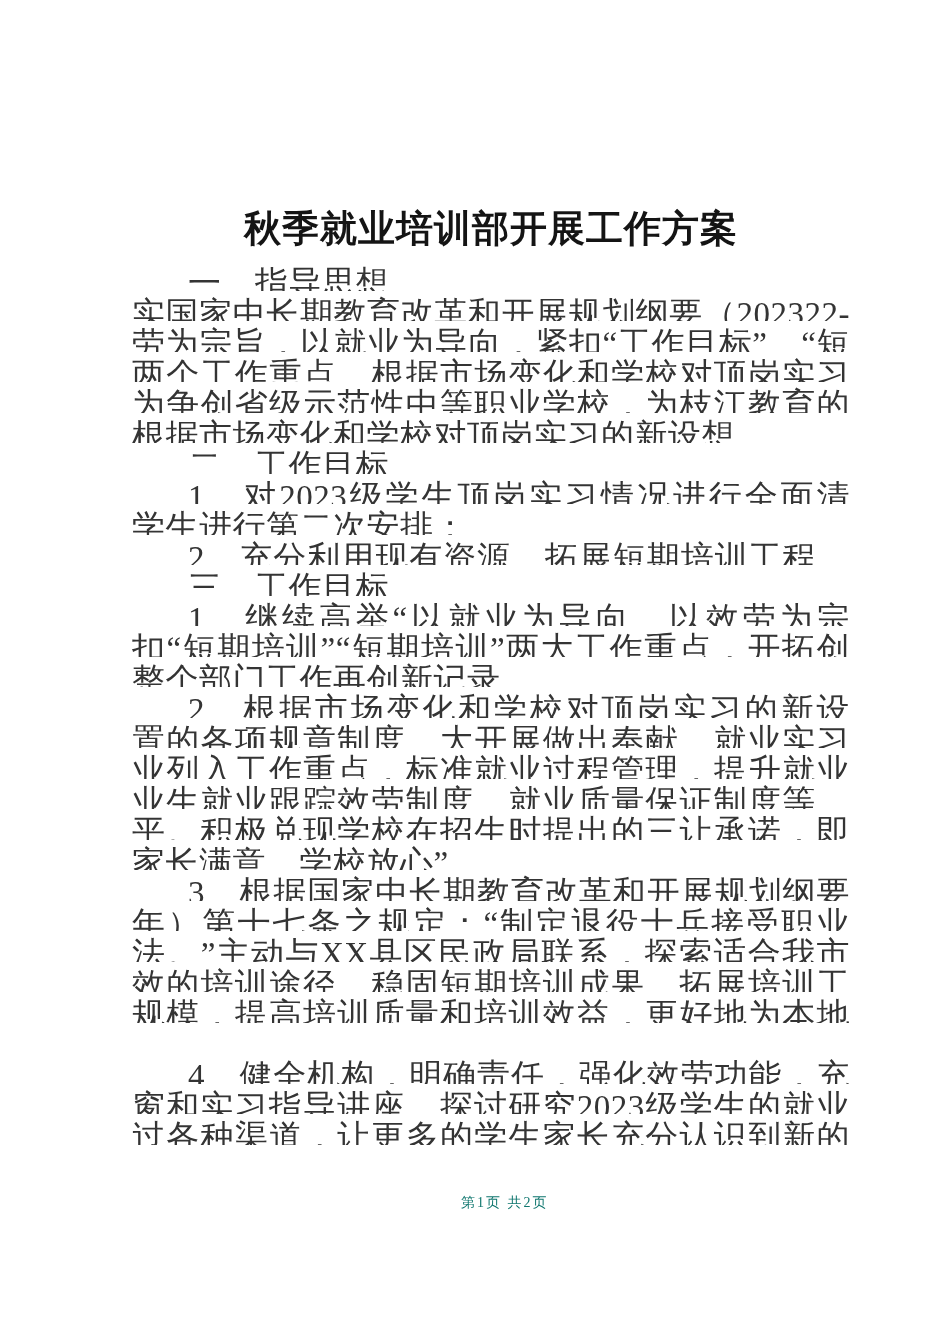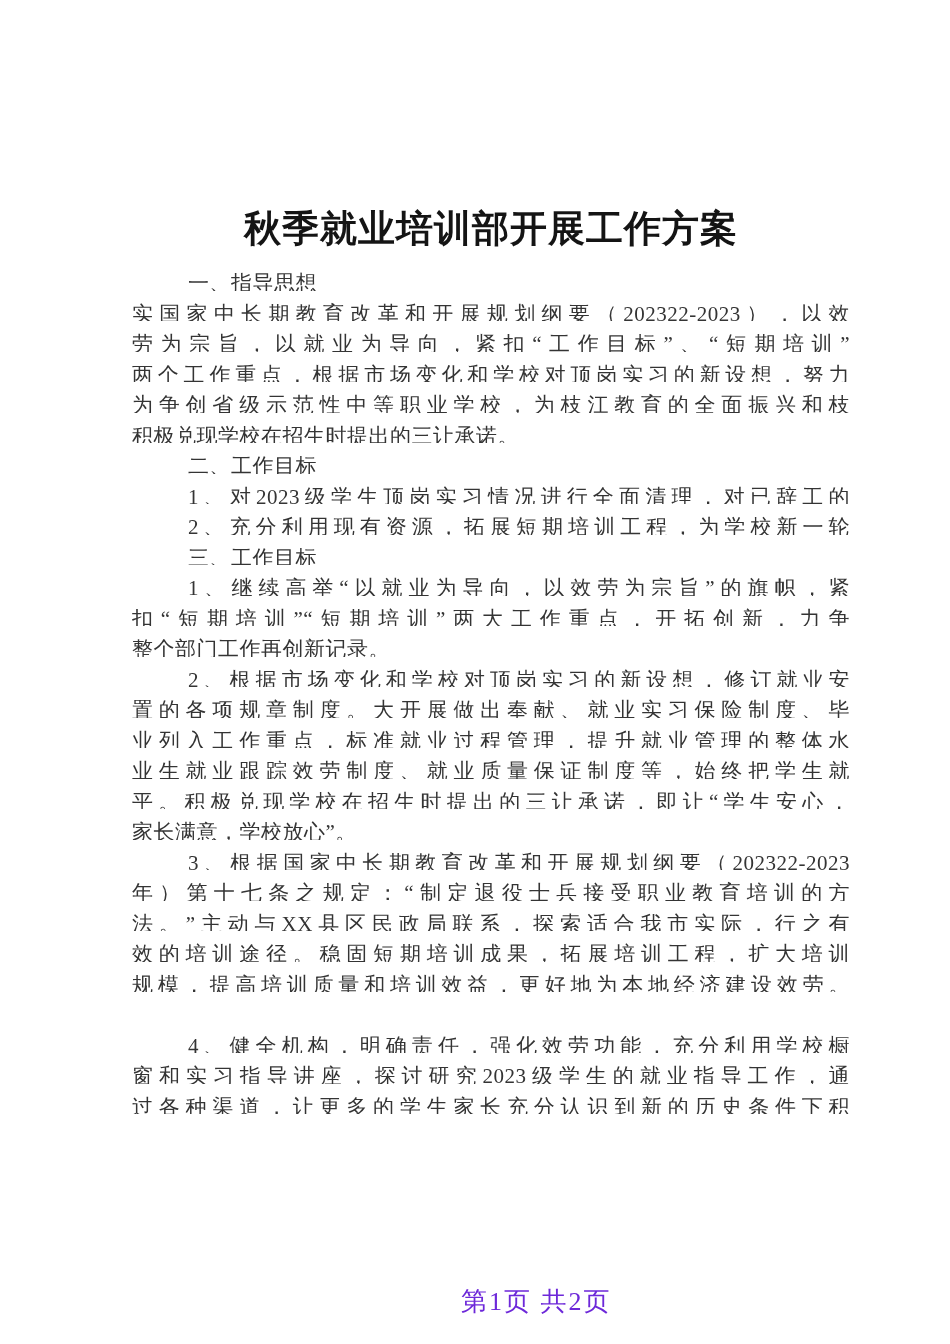--- a/index.html
+++ b/index.html
@@ -25,61 +25,62 @@
     color: #141414;
     letter-spacing: 1px;
     white-space: nowrap;
   }
   .doc-body {
     position: absolute;
     top: 236px;
     left: 100px;
     width: 750px;
     color: #343434;
-    font-size: 21px;
+    font-size: 33px;
   }
   .line {
     height: 30.5px;
     line-height: 30.5px;
     overflow: hidden;
     white-space: nowrap;
     letter-spacing: 0.5px;
   }
   .line.fill {
     white-space: normal;
     text-align: justify;
     text-align-last: justify;
   }
   .line.indent { text-indent: 56px; }
   .line.blank { height: 30.5px; }
   .doc-footer {
     position: absolute;
-    top: 1260px;
+    top: 1170px;
     left: 437px;
-    font-size: 26px;
-    color: #6d28d9;
+    font-size: 14px;
+    color: #0f766e;
     letter-spacing: 2px;
     white-space: nowrap;
   }
 </style>
 </head>
 <body>
 
 <div class="page">
   <h1 class="doc-title">秋季就业培训部开展工作方案</h1>
 
   <div class="doc-body" id="doc-body">
       <div class="line indent">一、指导思想</div>
       <div class="line fill">实国家中长期教育改革和开展规划纲要（202322-2023），以效</div>
       <div class="line fill">劳为宗旨，以就业为导向，紧扣“工作目标”、“短期培训”</div>
       <div class="line fill">两个工作重点，根据市场变化和学校对顶岗实习的新设想，努力</div>
       <div class="line fill">为争创省级示范性中等职业学校，为枝江教育的全面振兴和枝</div>
-      <div class="line">积极兑现学校在招生时提出的三让承诺。</div>
+      <div class="line">根据市场变化和学校对顶岗实习的新设想。</div>
       <div class="line indent">二、工作目标</div>
       <div class="line indent fill">1、对2023级学生顶岗实习情况进行全面清理，对已辞工的</div>
+      <div class="line">学生进行第二次安排；</div>
       <div class="line indent fill">2、充分利用现有资源，拓展短期培训工程，为学校新一轮</div>
       <div class="line indent">三、工作目标</div>
       <div class="line indent fill">1、继续高举“以就业为导向，以效劳为宗旨”的旗帜，紧</div>
       <div class="line fill">扣“短期培训”“短期培训”两大工作重点，开拓创新，力争</div>
       <div class="line">整个部门工作再创新记录。</div>
       <div class="line indent fill">2、根据市场变化和学校对顶岗实习的新设想，修订就业安</div>
       <div class="line fill">置的各项规章制度。大开展做出奉献、就业实习保险制度、毕</div>
       <div class="line fill">业列入工作重点，标准就业过程管理，提升就业管理的整体水</div>
       <div class="line fill">业生就业跟踪效劳制度、就业质量保证制度等，始终把学生就</div>
       <div class="line fill">平。积极兑现学校在招生时提出的三让承诺，即让“学生安心，</div>

